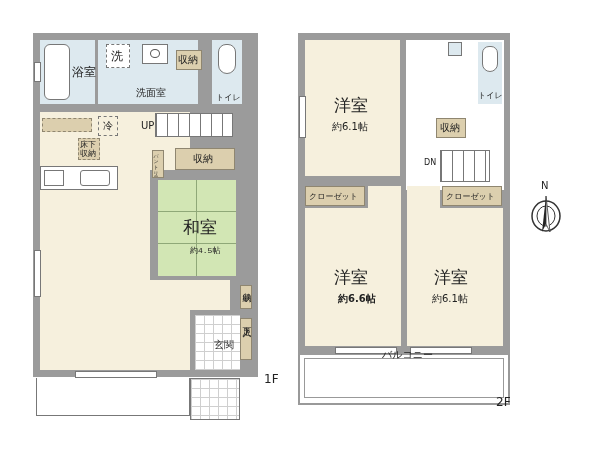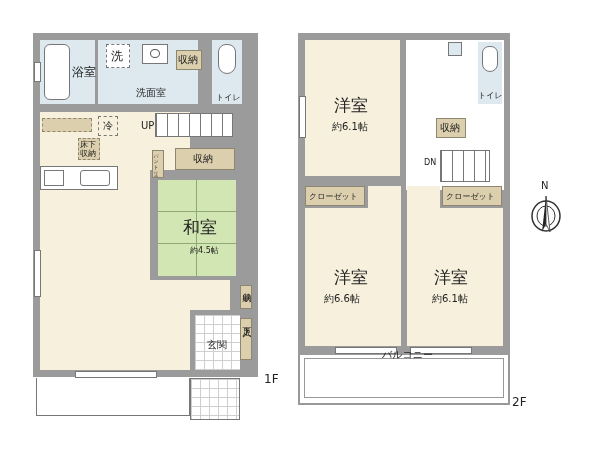--- a/index.html
+++ b/index.html
@@ -67,26 +67,26 @@
   <div class="abs stairs" style="left:155px;top:113px;width:78px;height:24px;"></div>
 
   <div class="abs storage" style="left:152px;top:150px;width:12px;height:28px;"></div>
   <div class="lbl" style="left:153px;top:150px;writing-mode:vertical-rl;font-size:5px;">パントリー</div>
   <div class="abs storage" style="left:175px;top:148px;width:60px;height:22px;"></div>
   <div class="lbl sm" style="left:193px;top:152px;">収納</div>
 
   <div class="abs floor-green" style="left:158px;top:180px;width:78px;height:96px;"></div>
   <div class="abs" style="left:158px;top:180px;width:78px;height:96px;background-image:linear-gradient(90deg,transparent 38px,#8fa878 38px,#8fa878 39px,transparent 39px),linear-gradient(transparent 31px,#8fa878 31px,#8fa878 32px,transparent 32px,transparent 63px,#8fa878 63px,#8fa878 64px,transparent 64px);"></div>
   <div class="lbl big" style="left:183px;top:216px;">和室</div>
-  <div class="lbl xs" style="left:190px;top:245px;">約4.5帖</div>
+  <div class="lbl xs" style="left:190px;top:245px;font-family:Liberation Mono, monospace;">約4.5帖</div>
 
   <div class="abs storage" style="left:240px;top:285px;width:12px;height:24px;"></div>
   <div class="lbl vert" style="left:240px;top:286px;font-size:9px;">収納</div>
   <div class="abs tile" style="left:195px;top:315px;width:45px;height:55px;"></div>
-  <div class="lbl sm" style="left:207px;top:338px;">玄関</div>
+  <div class="lbl sm" style="left:214px;top:338px;">玄関</div>
   <div class="abs storage" style="left:240px;top:318px;width:12px;height:42px;"></div>
   <div class="lbl vert" style="left:240px;top:320px;font-size:9px;">下足入</div>
 
   <div class="abs tile" style="left:190px;top:378px;width:50px;height:42px;border:1px solid #777;"></div>
   <div class="abs" style="left:36px;top:378px;width:154px;height:38px;border:1px solid #777;border-top:none;"></div>
 
   <div class="win" style="left:75px;top:371px;width:80px;height:5px;"></div>
   <div class="win" style="left:34px;top:250px;width:5px;height:45px;"></div>
   <div class="win" style="left:34px;top:62px;width:5px;height:18px;"></div>
 
@@ -115,36 +115,36 @@
   <div class="lbl xs" style="left:134px;top:158px;">DN</div>
 
   <div class="abs storage" style="left:15px;top:186px;width:60px;height:20px;"></div>
   <div class="lbl xs" style="left:19px;top:191px;">クローゼット</div>
   <div class="abs storage" style="left:152px;top:186px;width:60px;height:20px;"></div>
   <div class="lbl xs" style="left:156px;top:191px;">クローゼット</div>
 
   <div class="abs floor-beige" style="left:15px;top:208px;width:96px;height:138px;"></div>
   <div class="abs floor-beige" style="left:78px;top:186px;width:33px;height:22px;"></div>
   <div class="lbl big" style="left:44px;top:266px;">洋室</div>
-  <div class="lbl sm" style="left:34px;top:292px;">約6.6帖</div>
+  <div class="lbl sm" style="left:48px;top:292px;font-weight:bold;">約6.6帖</div>
 
   <div class="abs floor-beige" style="left:117px;top:208px;width:96px;height:138px;"></div>
   <div class="abs floor-beige" style="left:117px;top:186px;width:33px;height:22px;"></div>
   <div class="lbl big" style="left:144px;top:266px;">洋室</div>
   <div class="lbl sm" style="left:142px;top:292px;">約6.1帖</div>
 
   <div class="win" style="left:45px;top:347px;width:60px;height:5px;"></div>
   <div class="win" style="left:120px;top:347px;width:60px;height:5px;"></div>
   <div class="win" style="left:9px;top:96px;width:5px;height:40px;"></div>
 
   <div class="abs" style="left:8px;top:355px;width:212px;height:50px;border:2px solid #999;border-top:none;background:#fff;"></div>
   <div class="abs" style="left:14px;top:358px;width:200px;height:40px;border:1px solid #999;"></div>
   <div class="lbl sm" style="left:92px;top:348px;">バルコニー</div>
 
-  <div class="lbl mid" style="left:222px;top:395px;">2F</div>
+  <div class="lbl mid" style="left:206px;top:395px;">2F</div>
 
   <div class="lbl sm" style="left:251px;top:180px;">N</div>
   <div class="abs" style="left:240px;top:194px;width:32px;height:40px;">
     <svg width="32" height="40" viewBox="0 0 32 40">
       <ellipse cx="16" cy="22" rx="14" ry="15" fill="none" stroke="#333" stroke-width="1.5"></ellipse>
       <ellipse cx="16" cy="22" rx="9" ry="10" fill="none" stroke="#333" stroke-width="1"></ellipse>
       <polygon points="16,2 12,38 16,30" fill="#222"></polygon>
       <polygon points="16,2 20,38 16,30" fill="#fff" stroke="#333" stroke-width="0.8"></polygon>
     </svg>
   </div>

